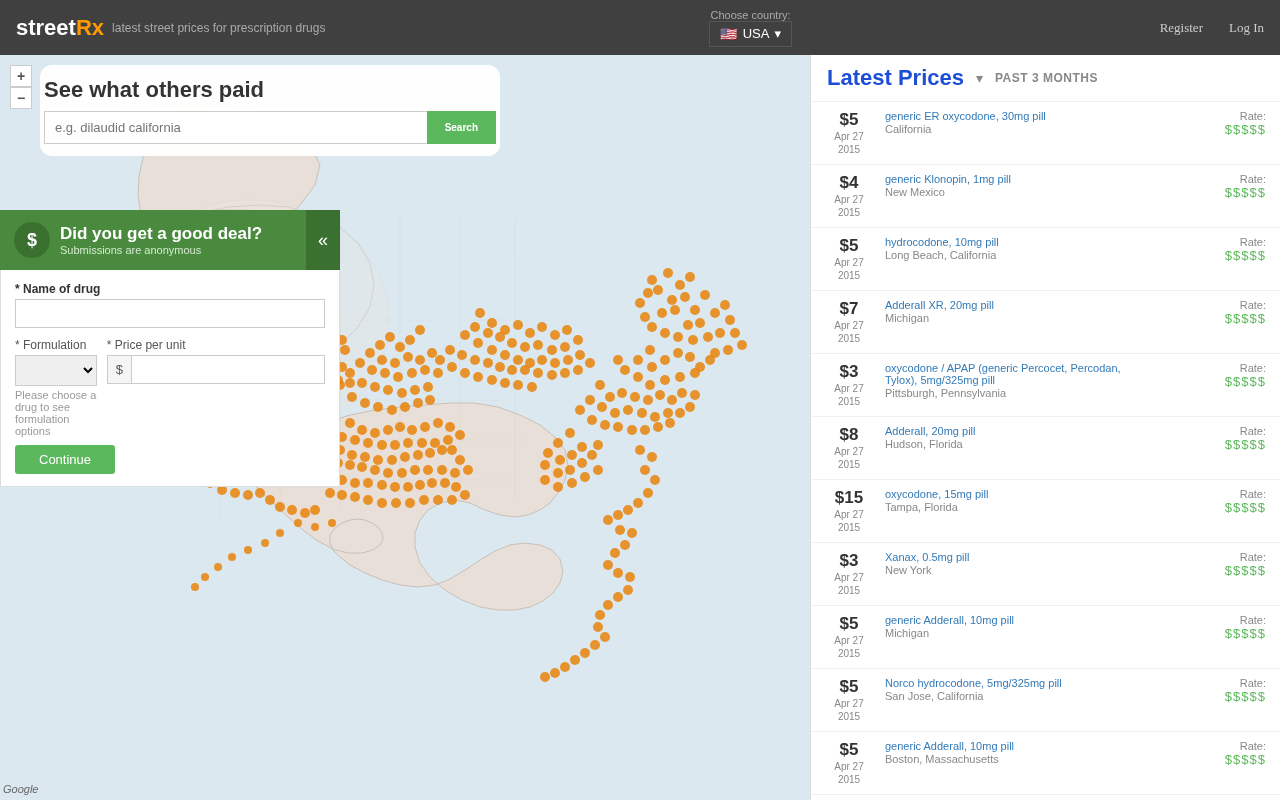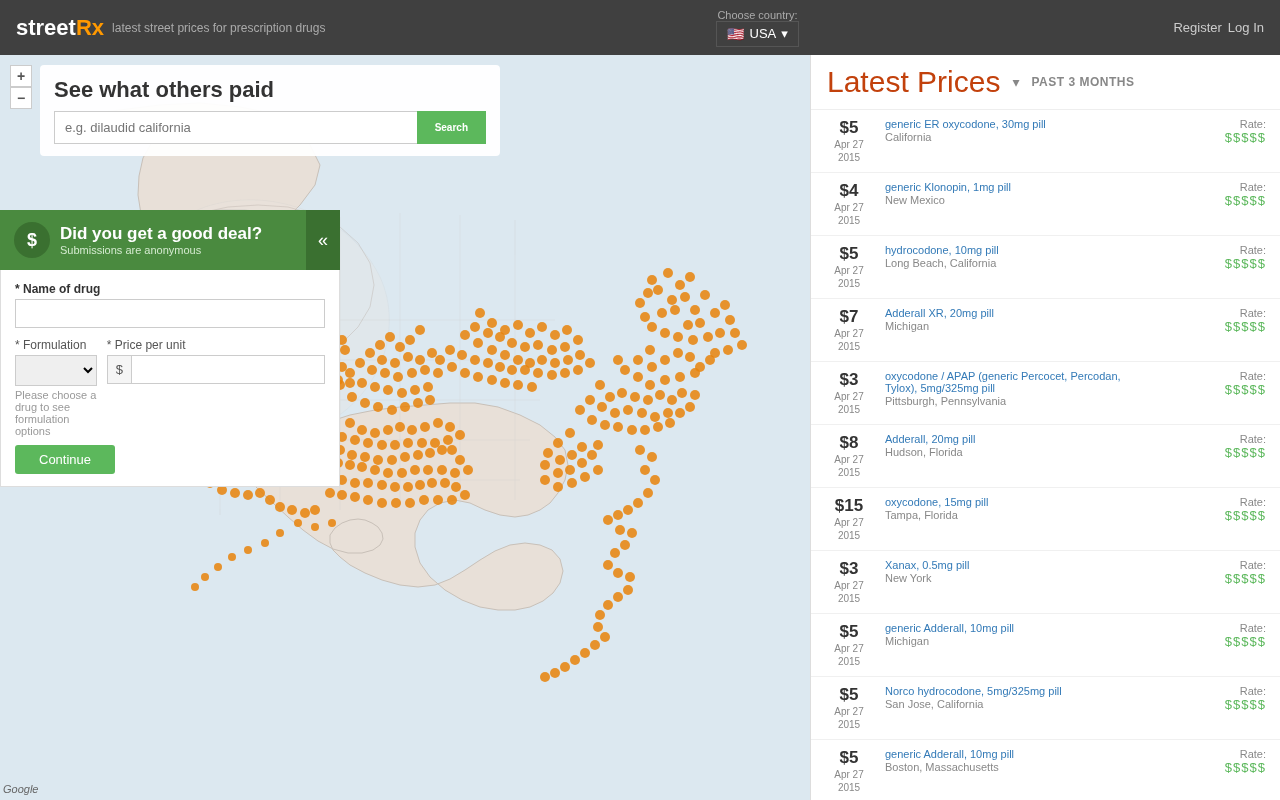--- a/index.html
+++ b/index.html
@@ -16,21 +16,21 @@
       position: relative;
       z-index: 100;
     }
     #logo-area { display: flex; align-items: center; gap: 8px; }
     #logo-text { font-size: 22px; font-weight: bold; color: #fff; }
     #logo-text span { color: #f90; }
     #logo-tagline { color: #aaa; font-size: 12px; }
     #country-selector { text-align: center; padding-left: 16px; }
     #country-label { color: #aaa; font-size: 11px; display: block; }
     #country-btn { background: transparent; border: 1px solid #555; color: #fff; padding: 4px 10px; cursor: pointer; display: flex; align-items: center; gap: 5px; font-size: 13px; }
-    #auth-links { display: flex; gap: 6px; }
+    #auth-links { display: flex; gap: 26px; font-family: Liberation Serif, serif; }
     #auth-links a { color: #ccc; text-decoration: none; font-size: 13px; }
 
     
     #main { display: flex; height: 745px; }
 
     
     #map-area {
       flex: 0 0 810px;
       position: relative;
       background: #e8eef3;
@@ -60,22 +60,22 @@
       color: #555;
     }
 
     
     #search-box {
       position: absolute;
       top: 10px;
       left: 40px;
       z-index: 10;
       background: rgba(255,255,255,0.95);
-      padding: 12px 14px;
-      border-radius: 4px;
+      padding: 12px 4px;
+      border-radius: 12px;
       width: 460px;
     }
     #search-title { font-size: 22px; font-weight: bold; color: #333; margin-bottom: 8px; }
     #search-row { display: flex; gap: 0; }
     #search-input {
       flex: 1;
       padding: 8px 10px;
       border: 1px solid #ccc;
       border-right: none;
       font-size: 13px;
@@ -204,23 +204,23 @@
       overflow: hidden;
     }
     #right-header {
       padding: 10px 16px;
       border-bottom: 1px solid #eee;
       display: flex;
       align-items: center;
       gap: 12px;
     }
     #latest-prices-title {
-      font-size: 30px;
-      font-weight: normal;
-      color: #c2410c;
+      font-size: 22px;
+      font-weight: bold;
+      color: #1d4ed8;
     }
     #latest-prices-dropdown {
       color: #888;
       font-size: 14px;
       cursor: pointer;
     }
     #time-filter {
       color: #888;
       font-size: 12px;
       font-weight: bold;

